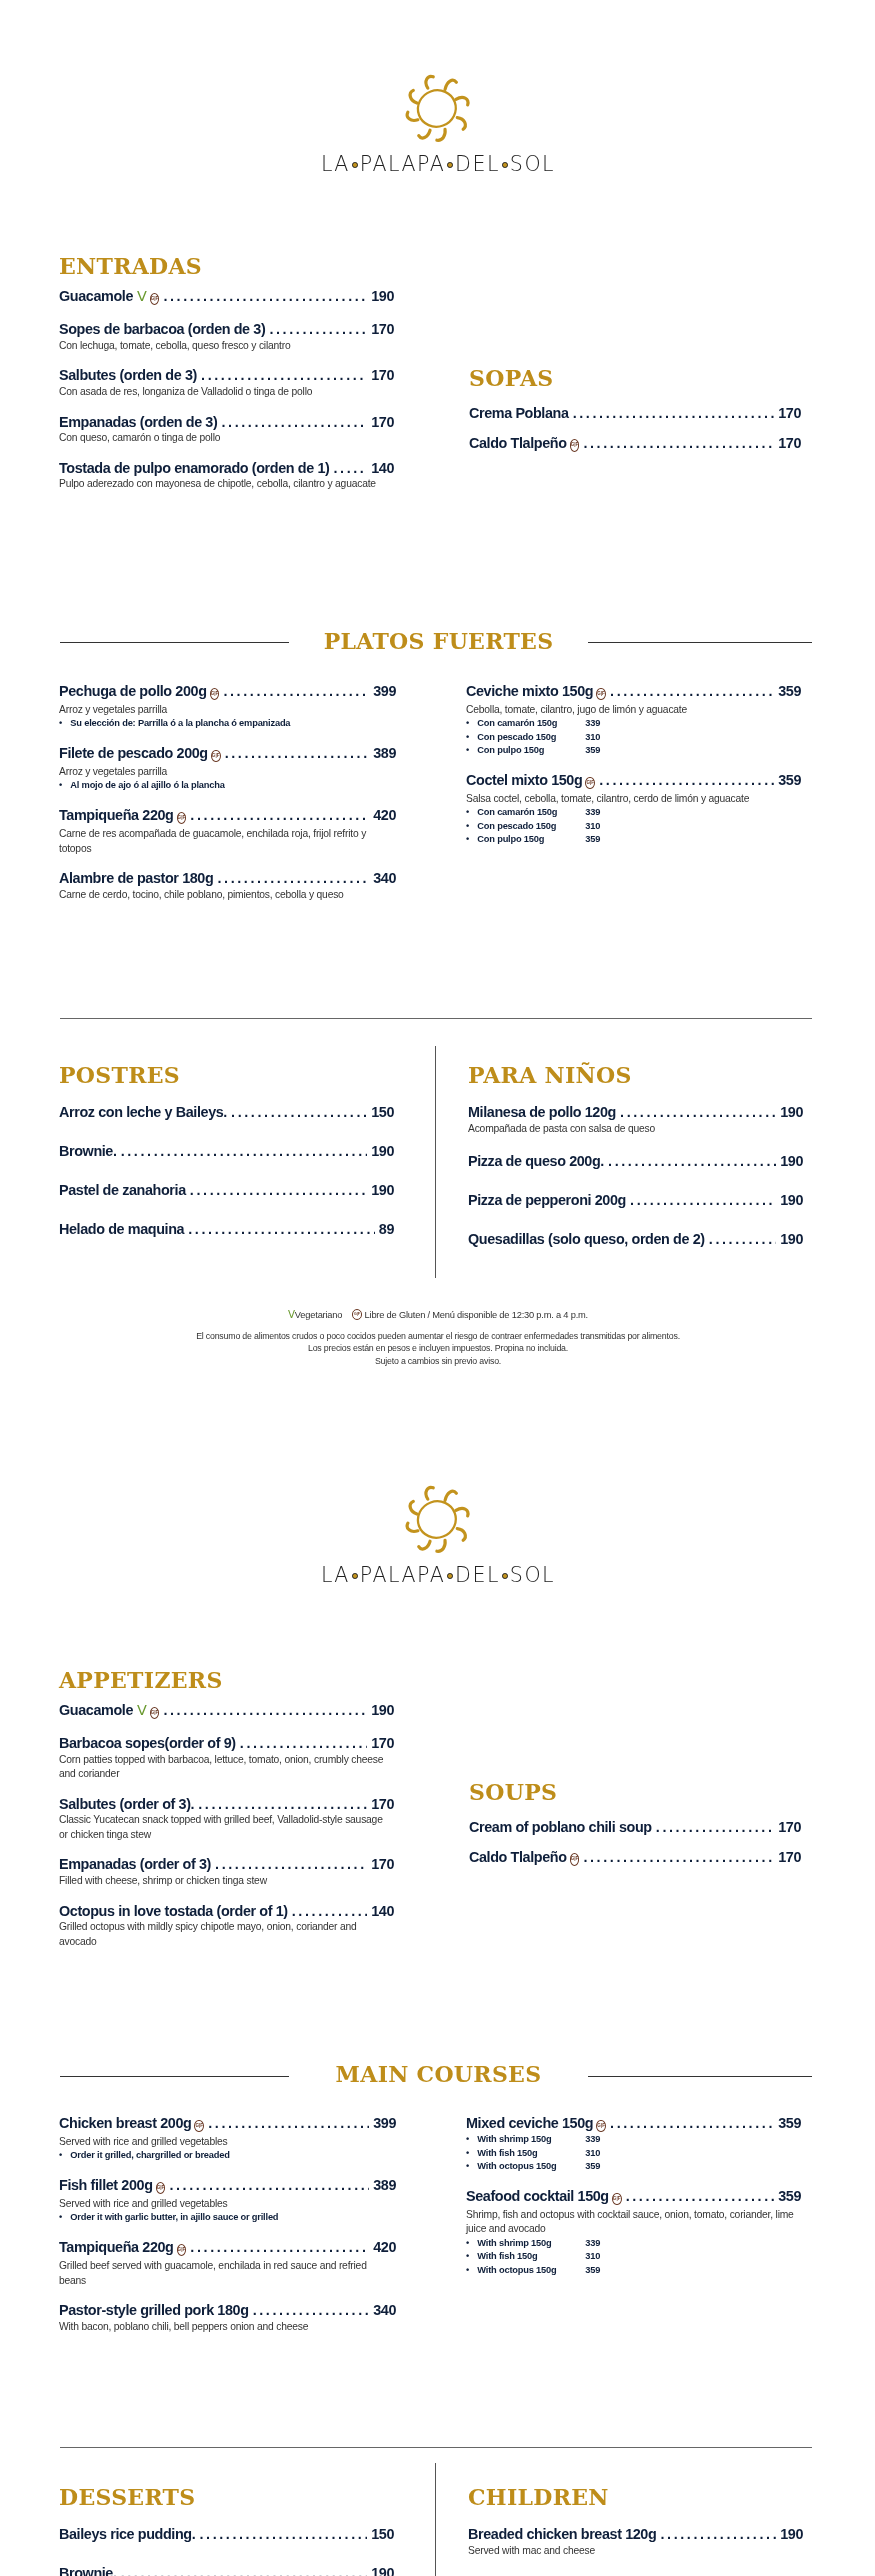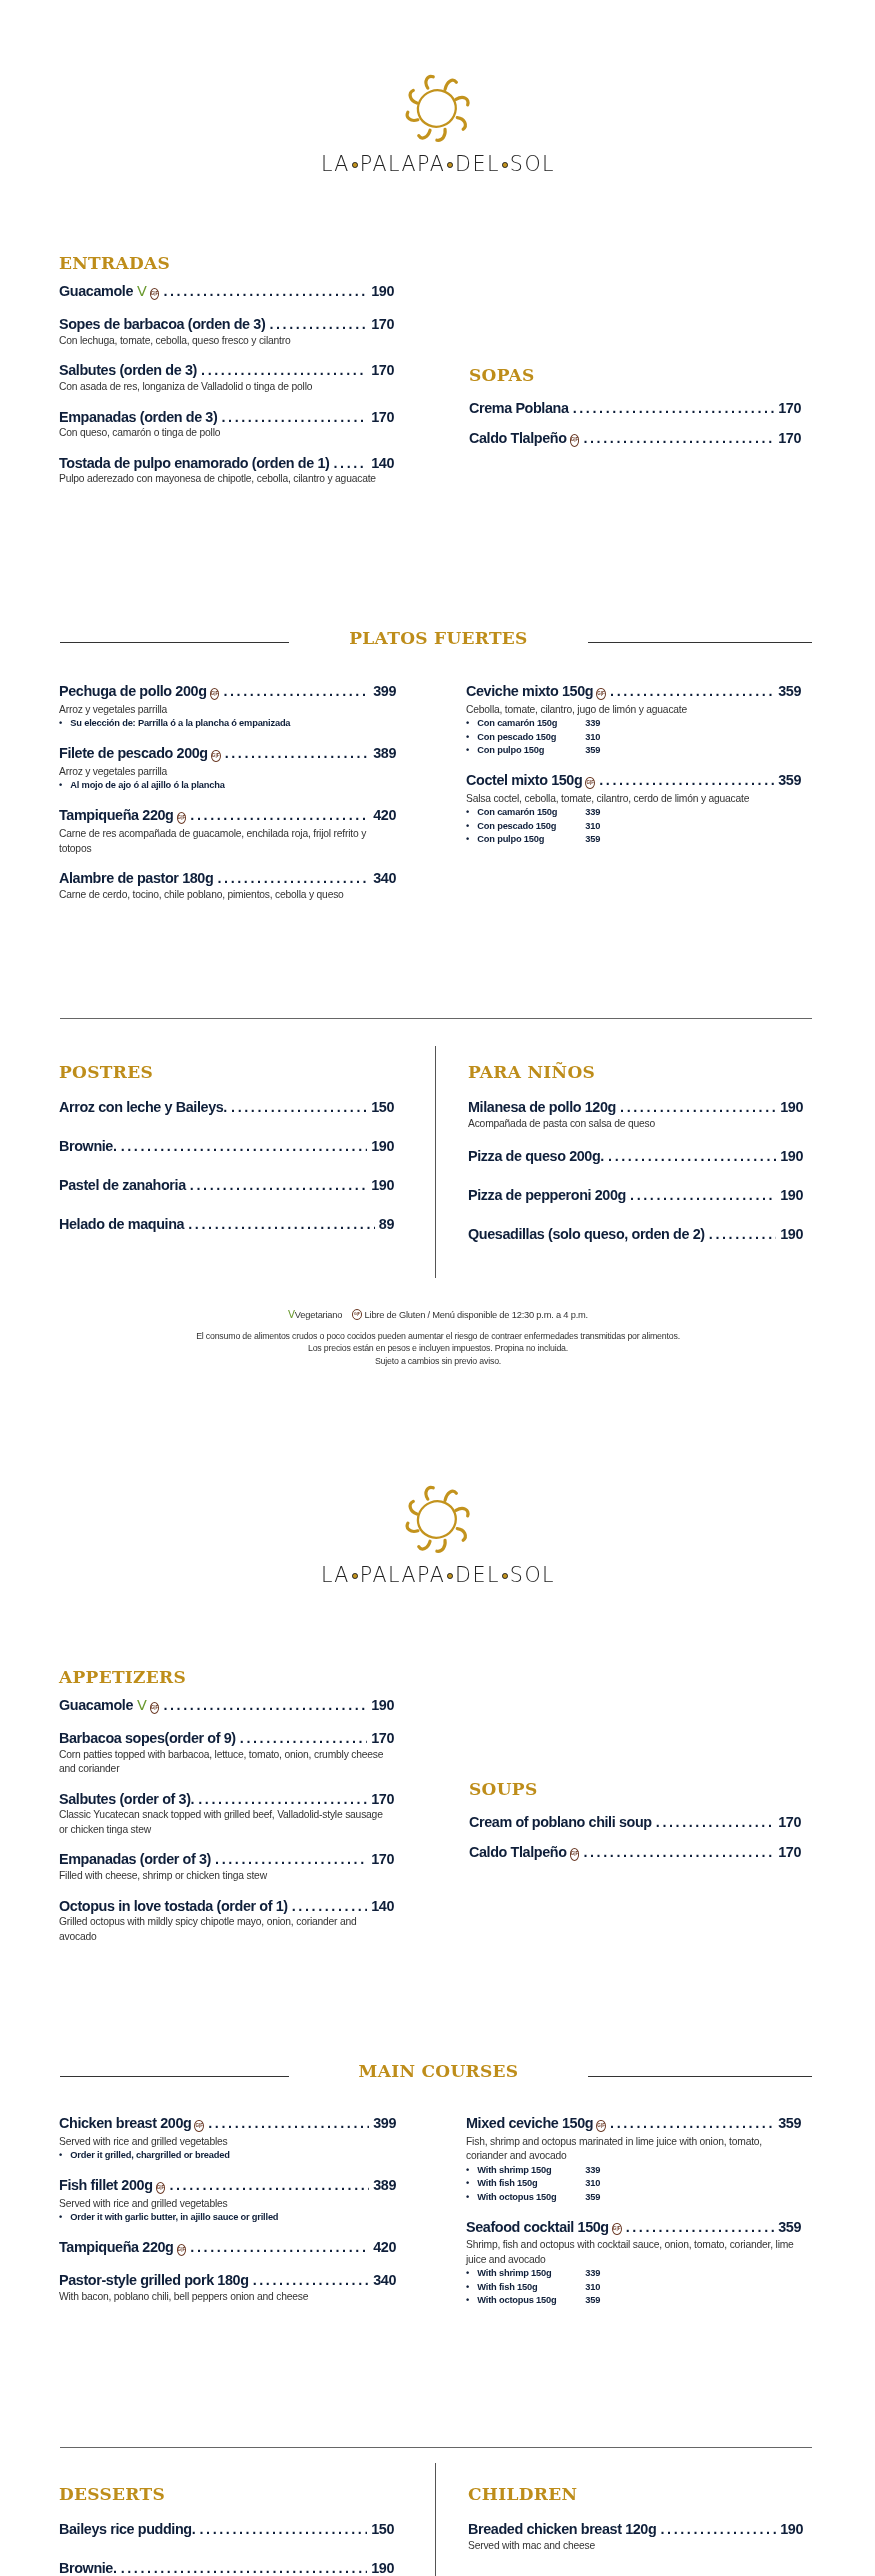--- a/index.html
+++ b/index.html
@@ -4,21 +4,21 @@
 <style>
   * { box-sizing: border-box; margin: 0; padding: 0; }
   html, body { width: 876px; background: #ffffff; }
   body { font-family: "Liberation Sans", sans-serif; color: #0f1f3a; }
   .page { position: relative; width: 744px; height: 1440px; }
   .logo { position: absolute; left: 0; width: 876px; text-align: center; }
   .logo svg { display: block; margin: 0 auto; }
   .logo-text { font-family: "DejaVu Sans", sans-serif; font-weight: 300; font-size: 20.6px; letter-spacing: 1.5px; color: #222; margin-top: 5.2px; }
   .logo-text .dot { display: inline-block; width: 5.7px; height: 5.7px; border-radius: 50%; background: #c3931d; border: 0.8px solid #222; margin: 0 2.1px; vertical-align: middle; }
   .col { position: absolute; }
-  .sec-title { font-family: "DejaVu Serif", serif; font-weight: bold; color: #be8d1a; font-size: 17px; letter-spacing: 0.3px; line-height: 1; }
+  .sec-title { font-family: "DejaVu Serif", serif; font-weight: bold; color: #be8d1a; font-size: 22px; letter-spacing: 0.3px; line-height: 1; }
   .sec-title .small { font-family: "Liberation Sans Narrow", "Liberation Sans", sans-serif; font-size: 13.4px; font-weight: bold; letter-spacing: 0; }
   .item { margin-top: 14.4px; }
   .row { display: flex; align-items: baseline; font-family: "Liberation Sans", sans-serif; font-weight: bold; font-size: 14.4px; color: #0f1f3a; transform-origin: left; letter-spacing: -0.4px; white-space: nowrap; }
   .row .name { flex: 0 0 auto; }
   .row .dots { flex: 1 1 auto; overflow: hidden; margin: 0 4.1px; color: #0f1f3a; letter-spacing: 2.6px; }
   .row .dots::before { content: "........................................................................................................"; }
   .row .price { flex: 0 0 auto; }
   .desc { font-family: "Liberation Sans", sans-serif; font-size: 10.3px; color: #333; font-weight: normal; line-height: 1.4; margin-top: 1.5px; letter-spacing: -0.2px; }
   .bullet { font-family: "Liberation Sans", sans-serif; font-weight: bold; font-size: 9.3px; color: #0f1f3a; line-height: 1.45; letter-spacing: -0.2px; display: flex; }
   .bullet .bdot { width: 11.3px; }
@@ -418,40 +418,40 @@
           <span>Order it with garlic butter, in ajillo sauce or grilled</span>
         </div>
     </div>
     <div class="item">
       <div class="row">
           <span class="name">Tampiqueña 220g</span>
           <span class="icon-gf">G|F</span>
           <span class="dots"></span>
           <span class="price">420</span>
         </div>
+      <div class="desc">Grilled beef served with guacamole, enchilada in red sauce and refried beans</div>
     </div>
     <div class="item">
       <div class="row">
           <span class="name">Pastor-style grilled pork 180g</span>
           <span class="dots"></span>
           <span class="price">340</span>
         </div>
       <div class="desc">With bacon, poblano chili, bell peppers onion and cheese</div>
     </div>
   </div>
 
   <div class="col" style="left:466px; top:675px; width:335px;">
     <div class="item" style="margin-top:0">
       <div class="row">
           <span class="name">Mixed ceviche 150g</span>
           <span class="icon-gf">G|F</span>
           <span class="dots"></span>
           <span class="price">359</span>
         </div>
-      <div class="desc">Fish, shrimp and octopus marinated in lime juice with onion, tomato, coriander and avocado</div>
       <div class="bullet">
           <span class="bdot">•</span>
           <span class="vname">With shrimp 150g</span>
           <span>339</span>
         </div>
       <div class="bullet">
           <span class="bdot">•</span>
           <span class="vname">With fish 150g</span>
           <span>310</span>
         </div>

